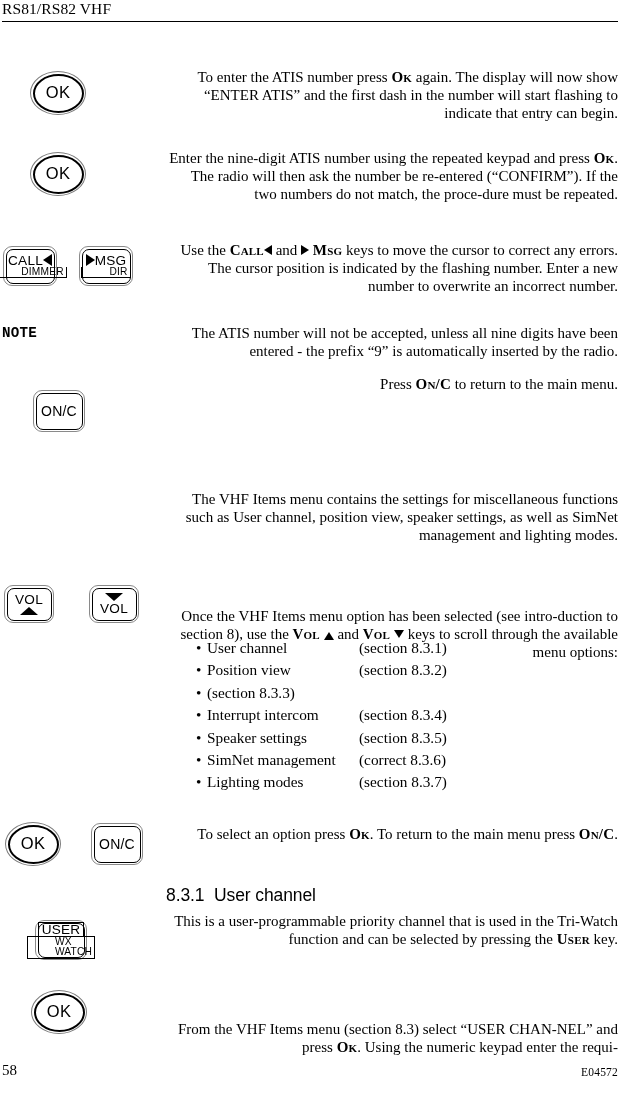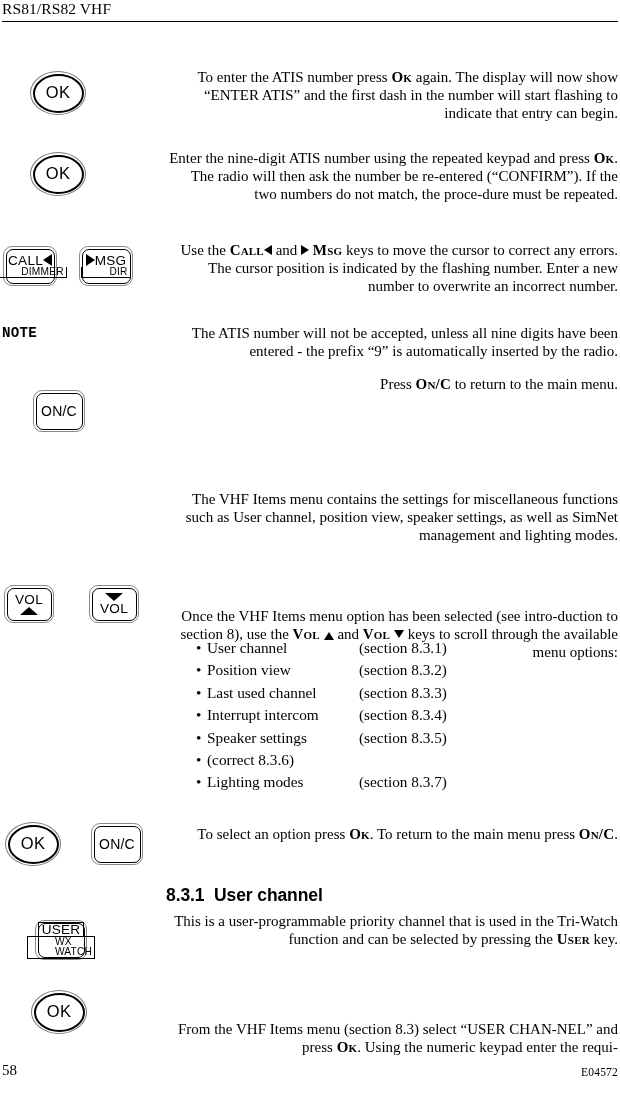--- a/index.html
+++ b/index.html
@@ -68,21 +68,21 @@
     position: absolute;
     font-family: "Liberation Sans", "DejaVu Sans", sans-serif;
     font-weight: bold;
     font-size: 23px;
     letter-spacing: -0.1px;
     white-space: nowrap;
   }
   .h3 {
     position: absolute;
     font-family: "Liberation Sans", "DejaVu Sans", sans-serif;
-    font-weight: bold;
+    font-weight: normal;
     font-size: 17.5px;
     letter-spacing: -0.1px;
     white-space: nowrap;
   }
 
   
   .bullets {
     position: absolute;
     left: 196px;
     font-size: 15.3px;
@@ -340,35 +340,35 @@
       <span class="bullet-label">User channel</span>
       <span class="bullet-ref">(section 8.3.1)</span>
     </div>
     <div class="bullet-row">
       <span class="bullet-dot">•</span>
       <span class="bullet-label">Position view</span>
       <span class="bullet-ref">(section 8.3.2)</span>
     </div>
     <div class="bullet-row">
       <span class="bullet-dot">•</span>
-      <span class="bullet-label">Last used channel</span>
       <span class="bullet-ref">(section 8.3.3)</span>
     </div>
     <div class="bullet-row">
       <span class="bullet-dot">•</span>
       <span class="bullet-label">Interrupt intercom</span>
       <span class="bullet-ref">(section 8.3.4)</span>
     </div>
     <div class="bullet-row">
       <span class="bullet-dot">•</span>
       <span class="bullet-label">Speaker settings</span>
       <span class="bullet-ref">(section 8.3.5)</span>
     </div>
     <div class="bullet-row">
       <span class="bullet-dot">•</span>
+      <span class="bullet-label">SimNet management</span>
       <span class="bullet-ref">(correct 8.3.6)</span>
     </div>
     <div class="bullet-row">
       <span class="bullet-dot">•</span>
       <span class="bullet-label">Lighting modes</span>
       <span class="bullet-ref">(section 8.3.7)</span>
     </div>
   </div>
 
   <div class="key key-ok" style="left:5px; top:822px;">

